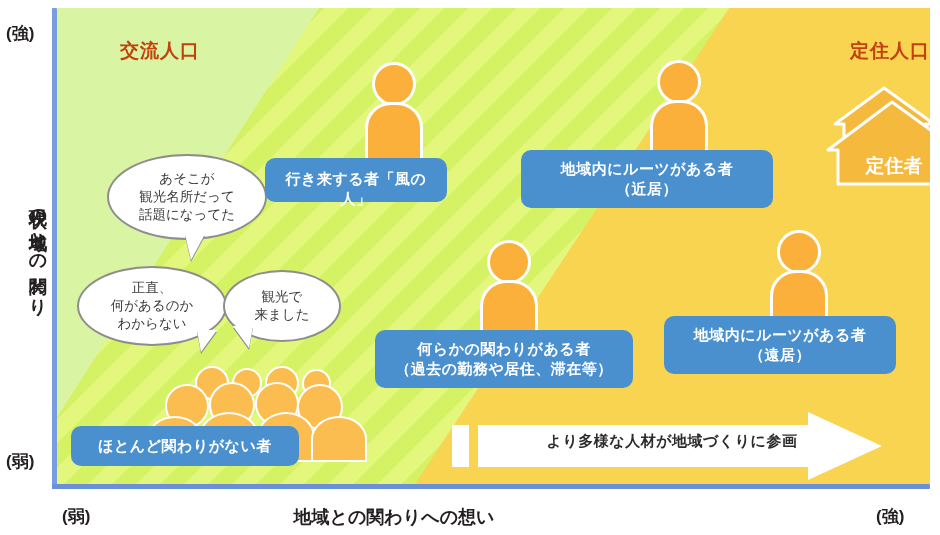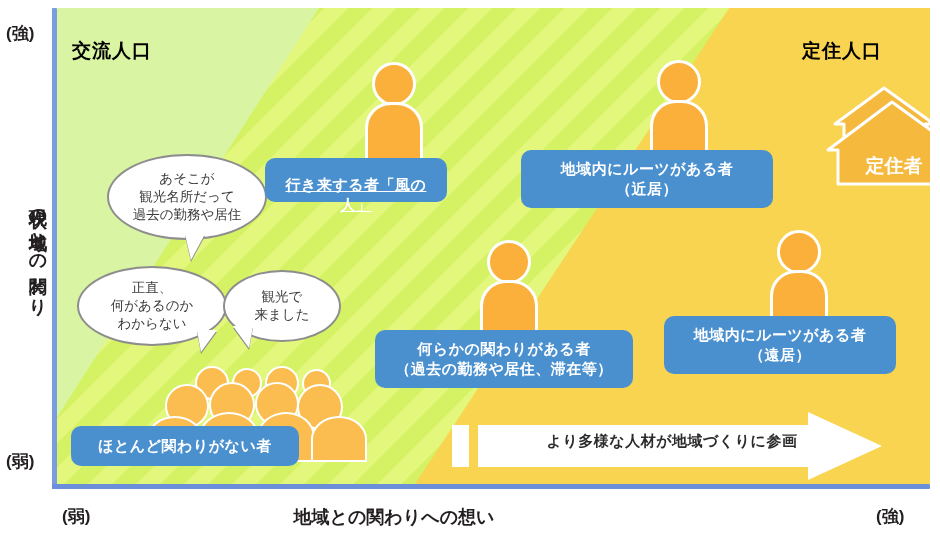--- a/index.html
+++ b/index.html
@@ -52,22 +52,22 @@
   }
   
   #band-settled{
     position:absolute;left:0;top:0;width:100%;height:100%;
     background:#f8d450;
     clip-path:polygon(77% 0%, 100% 0%, 100% 100%, 100% 100%, 41% 100%);
   }
 
   
   .zone-cap{
-    position:absolute;color:#000000;font-size:19px;font-weight:bold;
-    letter-spacing:1px;white-space:nowrap;
+    position:absolute;color:#c2410c;font-size:19px;font-weight:bold;
+    letter-spacing:1px;white-space:nowrap;margin-left:48px;
   }
   #cap-koryu{left:15px;top:30px;}
   #cap-kankei{left:358px;top:30px;}
   #cap-teiju{left:745px;top:30px;}
 
   
   .person{position:absolute;}
   .person .head{
     position:absolute;left:50%;top:0;transform:translateX(-50%);
     width:44px;height:44px;border-radius:50%;
@@ -191,39 +191,39 @@
       <div class="c" style="left:108px; top:16px; width:44px;height:44px;"></div>
       <div class="c" style="left:150px; top:18px; width:46px;height:46px;"></div>
       <div class="cb" style="left:0px;   top:50px; width:56px;height:46px;"></div>
       <div class="cb" style="left:52px;  top:46px; width:60px;height:50px;"></div>
       <div class="cb" style="left:110px; top:46px; width:58px;height:50px;"></div>
       <div class="cb" style="left:164px; top:50px; width:56px;height:46px;"></div>
     </div>
 
     <div class="bubble" style="left:50px;top:146px;width:160px;height:86px;">あそこが
 観光名所だって
-過去の勤務や居住</div>
+話題になってた</div>
     <div class="btail" style="left:128px;top:226px;
          border-left:6px solid transparent;border-right:14px solid transparent;
          border-top:26px solid #ffffff;filter:drop-shadow(0 2px 0 #8d8d8d);"></div>
 
     <div class="bubble" style="left:20px;top:258px;width:150px;height:80px;">正直、
 何があるのか
 わからない</div>
     <div class="btail" style="left:140px;top:322px;
          border-left:4px solid transparent;border-right:16px solid transparent;
          border-top:22px solid #ffffff;filter:drop-shadow(0 2px 0 #8d8d8d);"></div>
 
     <div class="bubble" style="left:166px;top:262px;width:118px;height:72px;">観光で
 来ました</div>
     <div class="btail" style="left:176px;top:318px;
          border-left:16px solid transparent;border-right:4px solid transparent;
          border-top:22px solid #ffffff;filter:drop-shadow(0 2px 0 #8d8d8d);"></div>
 
-    <div class="blabel" style="left:208px;top:150px;width:182px;height:44px;padding-top:17px;text-decoration:underline;">行き来する者「風の人」</div>
+    <div class="blabel" style="left:208px;top:150px;width:182px;height:44px;padding-top:11px;">行き来する者「風の人」</div>
 
     <div class="blabel" style="left:464px;top:142px;width:252px;height:58px;">地域内にルーツがある者
 （近居）</div>
 
     <div class="blabel" style="left:318px;top:322px;width:258px;height:58px;">何らかの関わりがある者
 （過去の勤務や居住、滞在等）</div>
 
     <div class="blabel" style="left:607px;top:308px;width:232px;height:58px;">地域内にルーツがある者
 （遠居）</div>
 

